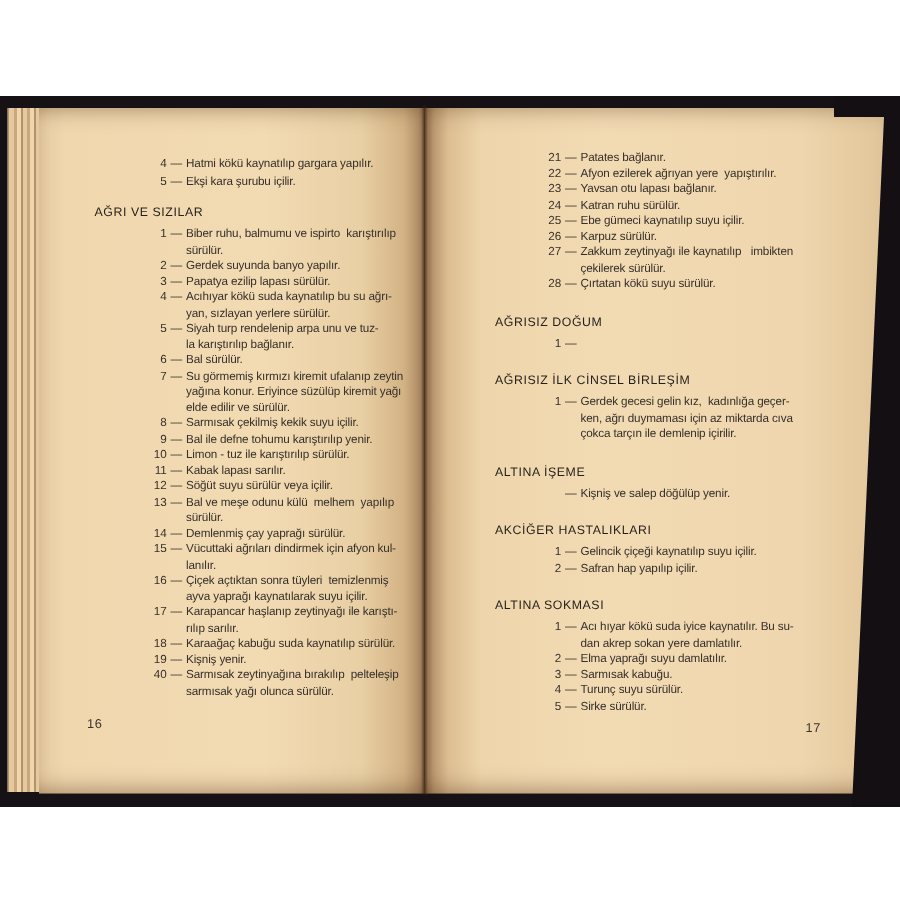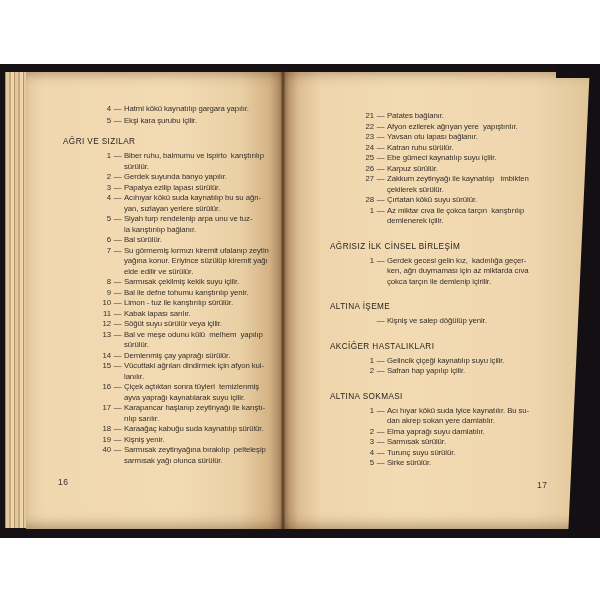--- a/index.html
+++ b/index.html
@@ -20,21 +20,21 @@
   .gutter-crease{position:absolute;left:281px;top:6px;bottom:8px;width:4px;
      background:linear-gradient(to right,rgba(50,30,15,.05),rgba(45,28,14,.55) 50%,rgba(50,30,15,.08));}
   
   .cover-right{position:absolute;right:0;top:0;bottom:0;width:44px;background:#140f13;
      clip-path:polygon(34px 0,44px 0,44px 100%,12px 100%);}
   .cover-corner-tr{position:absolute;right:0;top:0;width:44px;height:14px;background:#140f13;}
 
   
   .content{position:absolute;font-size:7.8px;letter-spacing:-0.1px;line-height:10.5px;}
   .page-left  .content{left:37px;top:31px;width:214px;}
-  .page-right .content{left:47px;top:39px;width:238px;}
+  .page-right .content{left:47px;top:28px;width:238px;}
   .item{display:flex;align-items:flex-start;}
   .num{flex:0 0 48px;text-align:right;white-space:pre;}
   .page-right .num{flex-basis:44px;}
   .dash{flex:0 0 13px;text-align:center;}
   .txt{flex:1 1 auto;white-space:pre;}
   .cont-list{margin:0 0 0 0;}
   .page-left .cont-list{line-height:11.5px;margin-bottom:9px;}
   .sec-heading{font-weight:normal;font-size:8.2px;letter-spacing:.4px;color:#221e1a;
      margin:11px 0 4px 0;line-height:11px;}
   .page-left .sec-heading{margin-top:10px;}
@@ -254,27 +254,26 @@
             </div>
 
             <div class="item">
               <span class="num">28</span>
               <span class="dash">—</span>
               <span class="txt">Çırtatan kökü suyu sürülür.</span>
             </div>
           </div>
 
         <div class="section">
-          <div>
-
-              <div class="item">
-                <span class="num">1</span>
-                <span class="dash">—</span>
-                <span class="txt">Az miktar cıva ile çokca tarçın  karıştırılıp
-demlenerek içilir.</span>
+          <div class="sec-heading">AĞRISIZ DOĞUM</div>
+          <div>
+
+              <div class="item">
+                <span class="num">1</span>
+                <span class="dash">—</span>
               </div>
             </div>
         </div>
 
         <div class="section">
           <div class="sec-heading">AĞRISIZ İLK CİNSEL BİRLEŞİM</div>
           <div>
 
               <div class="item">
                 <span class="num">1</span>
@@ -329,21 +328,21 @@
 
               <div class="item">
                 <span class="num">2</span>
                 <span class="dash">—</span>
                 <span class="txt">Elma yaprağı suyu damlatılır.</span>
               </div>
 
               <div class="item">
                 <span class="num">3</span>
                 <span class="dash">—</span>
-                <span class="txt">Sarmısak sürülür.</span>
+                <span class="txt">Sarmısak kabuğu.</span>
               </div>
 
               <div class="item">
                 <span class="num">4</span>
                 <span class="dash">—</span>
                 <span class="txt">Turunç suyu sürülür.</span>
               </div>
 
               <div class="item">
                 <span class="num">5</span>

